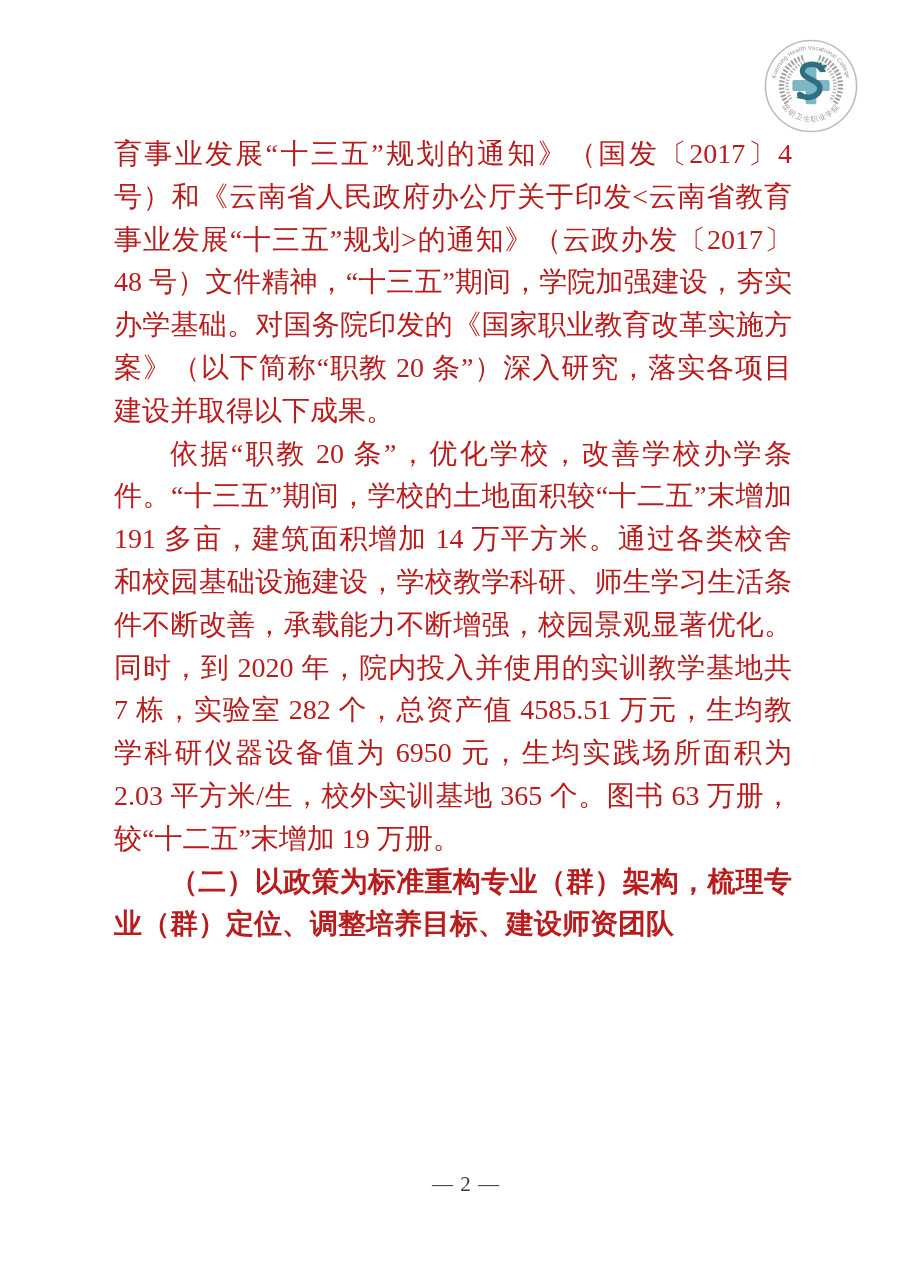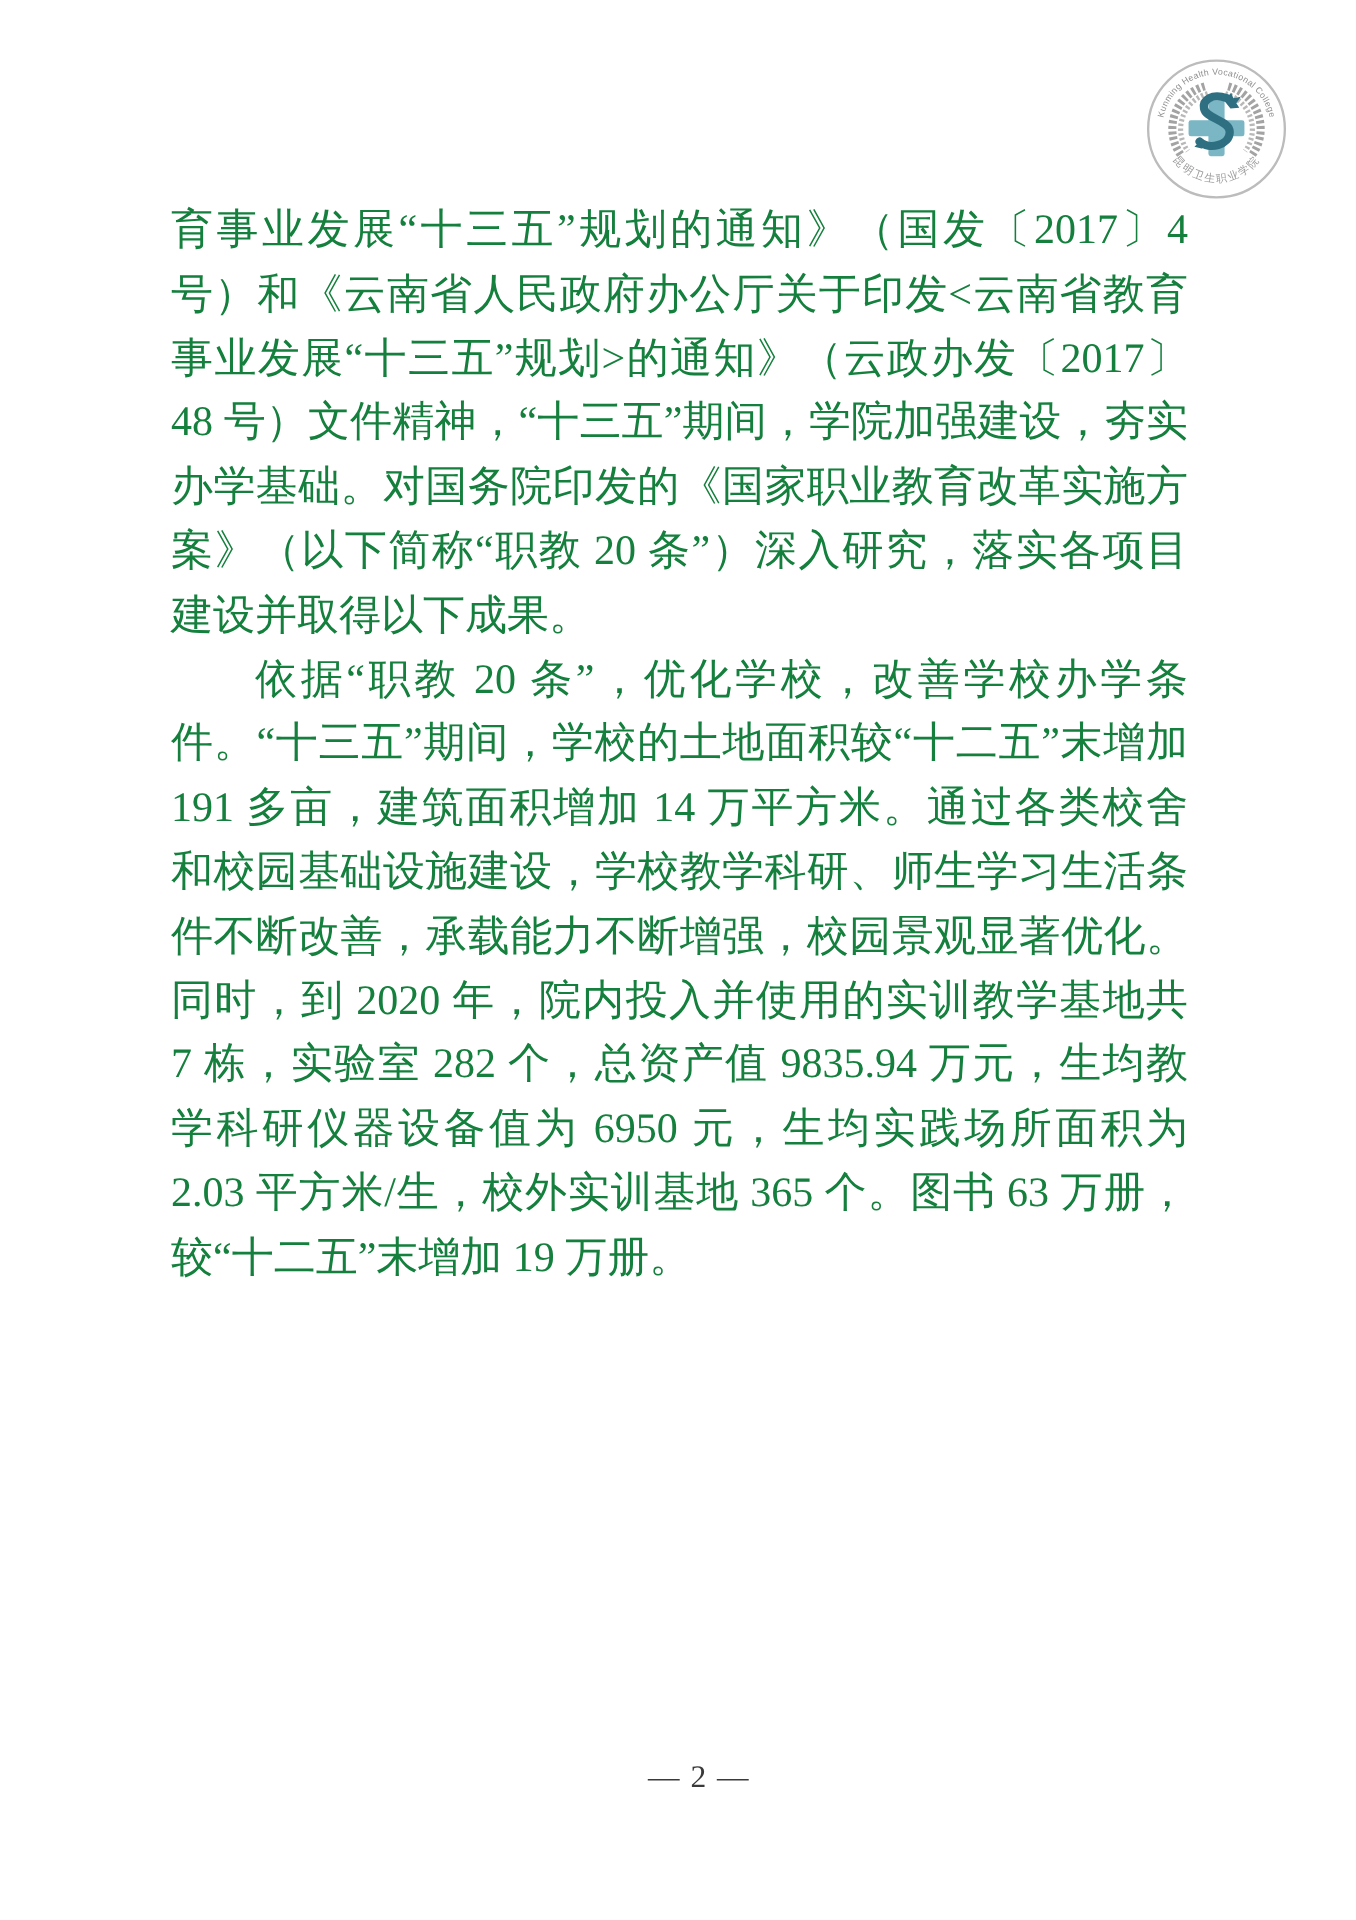--- a/index.html
+++ b/index.html
@@ -16,21 +16,21 @@
   }
   .logo {
     position: absolute;
     left: 762px; top: 37px;
     width: 98px; height: 98px;
   }
   .content {
     position: absolute;
     left: 114px; top: 133px;
     width: 678px;
-    color: #15803d;
+    color: #b91c1c;
     font-size: 28px;
     line-height: 42.8px;
     text-align: justify;
     text-justify: inter-ideograph;
   }
   .content p { text-indent: 2em; }
   .content p.no-indent { text-indent: 0; }
   .content p.heading { font-weight: bold; }
   .footer {
     position: absolute;
@@ -77,18 +77,19 @@
       <g>
         <path d="M57,29 C47,25.5 40.5,30 41.5,36 C42.5,43 59,44 59,52 C59,61 45,64.5 38.5,58.5" fill="none" stroke="#2e6f81" stroke-width="5.6" stroke-linecap="round"></path>
         <path d="M55,30.5 l5,-5 1.5,3.5 5,-1 -3,4.5 2,3 -6,0.5 z" fill="#2e6f81"></path>
         <path d="M38.5,58.5 l-3.5,3.5 5.5,1.5 z" fill="#2e6f81"></path>
       </g>
     </svg>
   </div>
 
   <div class="content">
     <p class="no-indent">育事业发展“十三五”规划的通知》（国发〔2017〕4 号）和《云南省人民政府办公厅关于印发&lt;云南省教育事业发展“十三五”规划&gt;的通知》（云政办发〔2017〕48 号）文件精神，“十三五”期间，学院加强建设，夯实办学基础。对国务院印发的《国家职业教育改革实施方案》（以下简称“职教 20 条”）深入研究，落实各项目建设并取得以下成果。</p>
-    <p>依据“职教 20 条”，优化学校，改善学校办学条件。“十三五”期间，学校的土地面积较“十二五”末增加 191 多亩，建筑面积增加 14 万平方米。通过各类校舍和校园基础设施建设，学校教学科研、师生学习生活条件不断改善，承载能力不断增强，校园景观显著优化。同时，到 2020 年，院内投入并使用的实训教学基地共 7 栋，实验室 282 个，总资产值 9835.94 万元，生均教学科研仪器设备值为 6950 元，生均实践场所面积为 2.03 平方米/生，校外实训基地 365 个。图书 63 万册，较“十二五”末增加 19 万册。</p>
+    <p>依据“职教 20 条”，优化学校，改善学校办学条件。“十三五”期间，学校的土地面积较“十二五”末增加 191 多亩，建筑面积增加 14 万平方米。通过各类校舍和校园基础设施建设，学校教学科研、师生学习生活条件不断改善，承载能力不断增强，校园景观显著优化。同时，到 2020 年，院内投入并使用的实训教学基地共 7 栋，实验室 282 个，总资产值 4585.51 万元，生均教学科研仪器设备值为 6950 元，生均实践场所面积为 2.03 平方米/生，校外实训基地 365 个。图书 63 万册，较“十二五”末增加 19 万册。</p>
+    <p class="heading">（二）以政策为标准重构专业（群）架构，梳理专业（群）定位、调整培养目标、建设师资团队</p>
   </div>
 
   <div class="footer">— 2 —</div>
 
 </div>
 
 </body></html>

